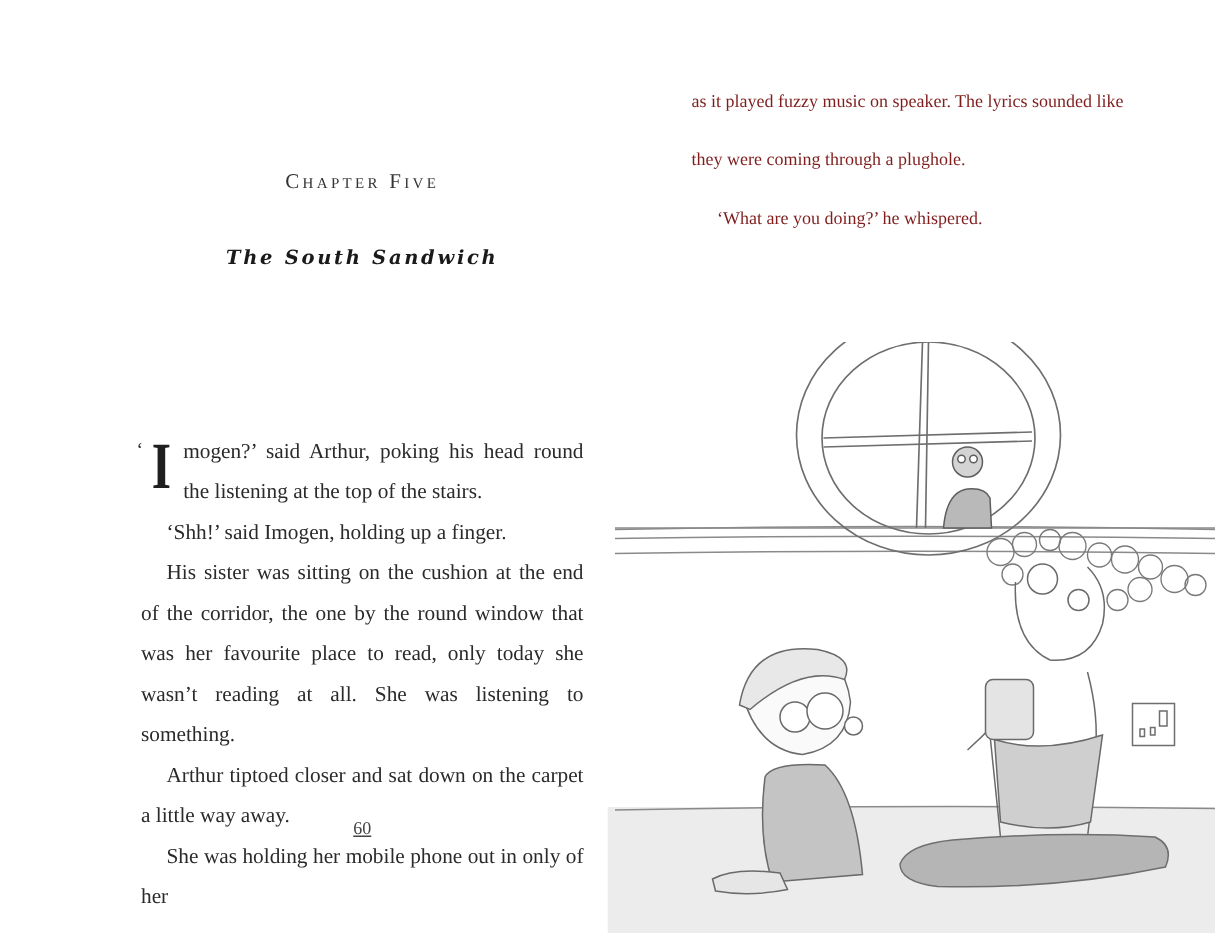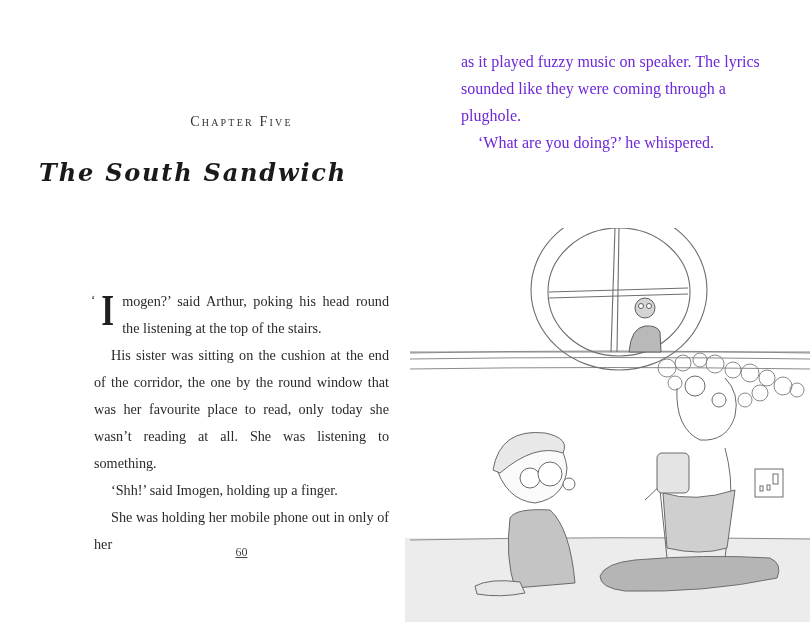--- a/index.html
+++ b/index.html
@@ -3,31 +3,31 @@
 <meta charset="utf-8">
 <style>
   html, body { margin: 0; padding: 0; background: #ffffff; }
   body { width: 810px; height: 622px; position: relative; overflow: hidden;
          font-family: "Liberation Serif", "DejaVu Serif", serif; color: #2b2b2b; }
   .page { position: absolute; top: 0; height: 622px; margin-left: 39px; }
   .left { left: 0; width: 405px; }
 
   .chapter-label { position: absolute; top: 114px; left: 0; width: 405px; text-align: center;
                    font-size: 14px; letter-spacing: 2.2px; font-variant: small-caps; color: #333; }
-  .chapter-title { position: absolute; top: 160px; left: 0; width: 405px; 
+  .chapter-title { position: absolute; top: 160px; left: 0; width: 405px; text-align: center;
                    font-family: "DejaVu Serif", serif; font-weight: bold; font-style: italic;
-                   font-size: 24px; line-height: 26px; letter-spacing: 1.8px; color: #1a1a1a; }
+                   font-size: 13px; line-height: 26px; letter-spacing: 1.8px; color: #1a1a1a; }
 
   .body-text { position: absolute; left: 55px; width: 295px; font-size: 14.2px; line-height: 27px;
                text-align: justify; color: #2a2a2a; }
   .body-text p { margin: 0; }
   .indent { text-indent: 17px; font-family: Liberation Serif, serif; }
   .left-text { top: 288px; }
-  .right-text { position: absolute; top: 48px; left: 461px; width: 300px; font-size: 16px;
-                line-height: 27px; color: #6d28d9; }
+  .right-text { position: absolute; top: 48px; left: 461px; width: 300px; font-size: 12px;
+                line-height: 39px; color: #7f1d1d; }
   .right-text p { margin: 0; }
 
   .first-para { position: relative; padding-left: 0; }
   .open-quote { position: absolute; left: -3px; top: -2px; font-size: 13px; }
   .dropcap { float: left; font-size: 44px; line-height: 40px; margin: 3px 6px 0 5px;
              font-family: "Liberation Serif", serif; font-weight: bold; color: #1f1f1f;
              transform: scaleX(0.75); }
 
   .page-number { position: absolute; top: 545px; left: 0; width: 405px; text-align: center;
                  font-size: 12px; color: #444; text-decoration: underline; }
@@ -42,22 +42,23 @@
   <div class="chapter-title">
     <div>The South Sandwich</div>
   </div>
 
   <div class="body-text left-text">
     <p class="first-para">
       <span class="open-quote">‘</span>
       <span class="dropcap">I</span>
       <span>mogen?’ said Arthur, poking his head round the listening at the top of the stairs.</span>
     </p>
+    <p class="indent">‘Shh!’ said Imogen, holding up a finger.</p>
     <p class="indent">His sister was sitting on the cushion at the end of the corridor, the one by the round window that was her favourite place to read, only today she wasn’t reading at all. She was listening to something.</p>
-    <p class="indent">‘Shh!’ said Imogen, holding up a finger.</p>
+    <p class="indent">Arthur tiptoed closer and sat down on the carpet a little way away.</p>
     <p class="indent">She was holding her mobile phone out in only of her</p>
   </div>
 
   <div class="page-number">60</div>
 </div>
 
 <div class="right-text">
   <p>as it played fuzzy music on speaker. The lyrics sounded like they were coming through a plughole.</p>
   <p class="indent">‘What are you doing?’ he whispered.</p>
 </div>

